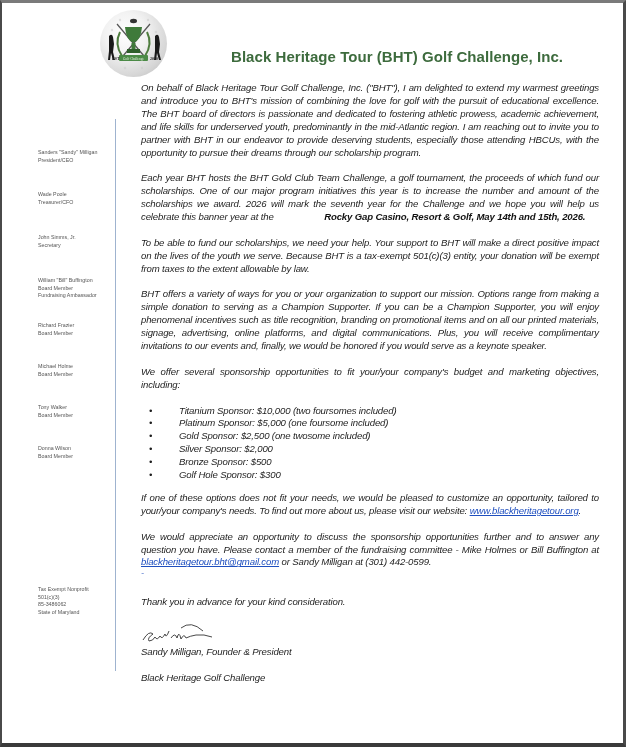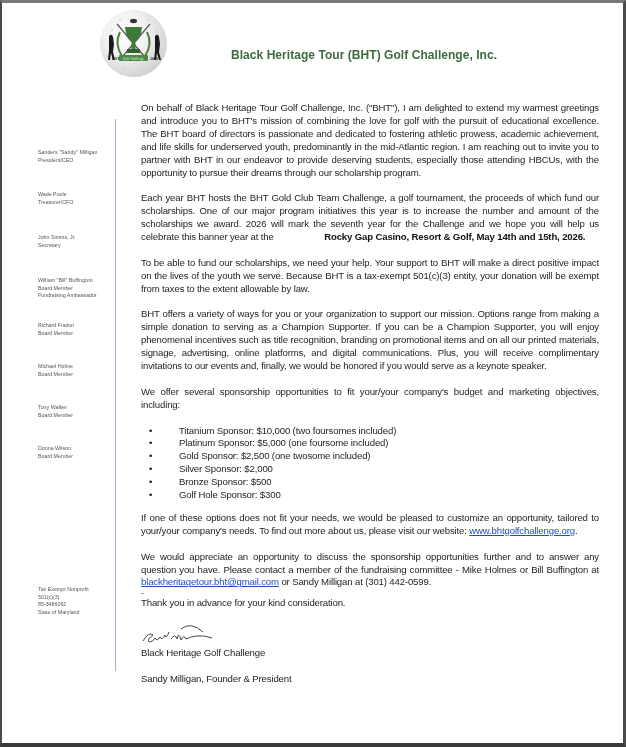--- a/index.html
+++ b/index.html
@@ -16,33 +16,33 @@
     .logo {
       position: absolute; left: 98px; top: 7px; width: 67px; height: 67px;
       border-radius: 50%;
       background: radial-gradient(circle at 38% 35%, #ffffff 0%, #f2f2f2 35%, #d6d6d6 70%, #b4b4b4 100%);
       overflow: hidden;
     }
     .logo svg { position: absolute; left: 0; top: 0; }
     .header-title {
       position: absolute; left: 229px; top: 45px;
       font-family: "Liberation Sans", sans-serif; font-weight: bold;
-      font-size: 12px; color: #3d6b3d; letter-spacing: 0.05px; white-space: nowrap;
+      font-size: 15px; color: #3d6b3d; letter-spacing: 0.05px; white-space: nowrap;
     }
     .divider {
       position: absolute; left: 113px; top: 116px; width: 1px; height: 552px;
       background: #9fb3cf;
     }
     .sidebar { position: absolute; left: 36px; top: 0; width: 76px;
       font-family: "Liberation Sans", sans-serif; font-size: 5.3px; color: #555; line-height: 7.7px; }
     .sb-block { position: absolute; left: 0; white-space: nowrap; }
     .body-col {
-      position: absolute; left: 139px; top: 99px; width: 458px;
+      position: absolute; left: 139px; top: 79px; width: 458px;
       font-family: "Liberation Sans", sans-serif; font-size: 9.6px; line-height: 12.9px;
-      color: #1e1e1e; letter-spacing: -0.15px;
+      color: #1e1e1e; letter-spacing: -0.15px; font-style: italic;
     }
     .body-col p { margin: 0 0 12.9px 0; text-align: justify; }
     .body-col p.left { text-align: left; }
     .body-col b { font-weight: bold; color: #111; padding-left: 48px; }
     .body-col a { color: #1f4fbf; text-decoration: underline; }
     ul.sponsors { list-style: none; margin: 0 0 12.9px 0; padding: 0; }
     ul.sponsors li { position: relative; padding-left: 30px; margin-left: 8px; height: 12.9px; }
     ul.sponsors li .bullet { position: absolute; left: 0; top: 0; }
     .tick-mark { color: #1f4fbf; font-size: 9px; line-height: 8px; height: 8px; margin: -4px 0 0 0; }
     .signoff { margin: 0; line-height: 12.9px; }
@@ -148,31 +148,31 @@
 
     <ul class="sponsors" style="margin-bottom:10px;">
       <li><span class="bullet">•</span><span>Titanium Sponsor: $10,000 (two foursomes included)</span></li>
       <li><span class="bullet">•</span><span>Platinum Sponsor: $5,000 (one foursome included)</span></li>
       <li><span class="bullet">•</span><span>Gold Sponsor: $2,500 (one twosome included)</span></li>
       <li><span class="bullet">•</span><span>Silver Sponsor: $2,000</span></li>
       <li><span class="bullet">•</span><span>Bronze Sponsor: $500</span></li>
       <li><span class="bullet">•</span><span>Golf Hole Sponsor: $300</span></li>
     </ul>
 
-    <p><span>If one of these options does not fit your needs, we would be pleased to customize an opportunity, tailored to your/your company's needs. To find out more about us, please visit our website: </span><a href="#">www.bhtgolfchallenge.org</a><span>.</span></p>
+    <p><span>If one of these options does not fit your needs, we would be pleased to customize an opportunity, tailored to your/your company's needs. To find out more about us, please visit our website: </span><a href="#">www.blackheritagetour.org</a><span>.</span></p>
 
     <p class="left" style="text-align:justify; margin-bottom:4px;"><span>We would appreciate an opportunity to discuss the sponsorship opportunities further and to answer any question you have.  Please contact a member of the fundraising committee - Mike Holmes or Bill Buffington at </span><a href="#">blackheritagetour.bht@gmail.com</a><span> or Sandy Milligan at (301) 442-0599.</span></p>
 
     <div class="tick-mark">-</div>
 
-    <p class="left" style="margin-top:0;">Thank you in advance for your kind consideration.</p>
+    <p class="left" style="margin-top:19px;">Thank you in advance for your kind consideration.</p>
 
 
     <div class="signature">
       <svg width="90" height="24" viewBox="0 0 90 24">
         <path d="M2 18 q6 -10 10 -6 q-6 4 -4 7 q4 0 6 -4 q2 4 5 -1 q2 4 5 -2 q1 5 4 -3 M30 16 q4 -6 6 0 q2 -8 4 1 q3 -6 5 -1 q4 -2 10 -3 q8 -1 16 2 M40 6 q10 -8 22 3" stroke="#333" stroke-width="0.9" fill="none"></path>
       </svg>
     </div>
 
+    <p class="signoff">Sandy Milligan, Founder &amp; President</p>
     <p class="signoff">Black Heritage Golf Challenge</p>
-    <p class="signoff">Sandy Milligan, Founder &amp; President</p>
   </div>
 </div>
 
 </body></html>

